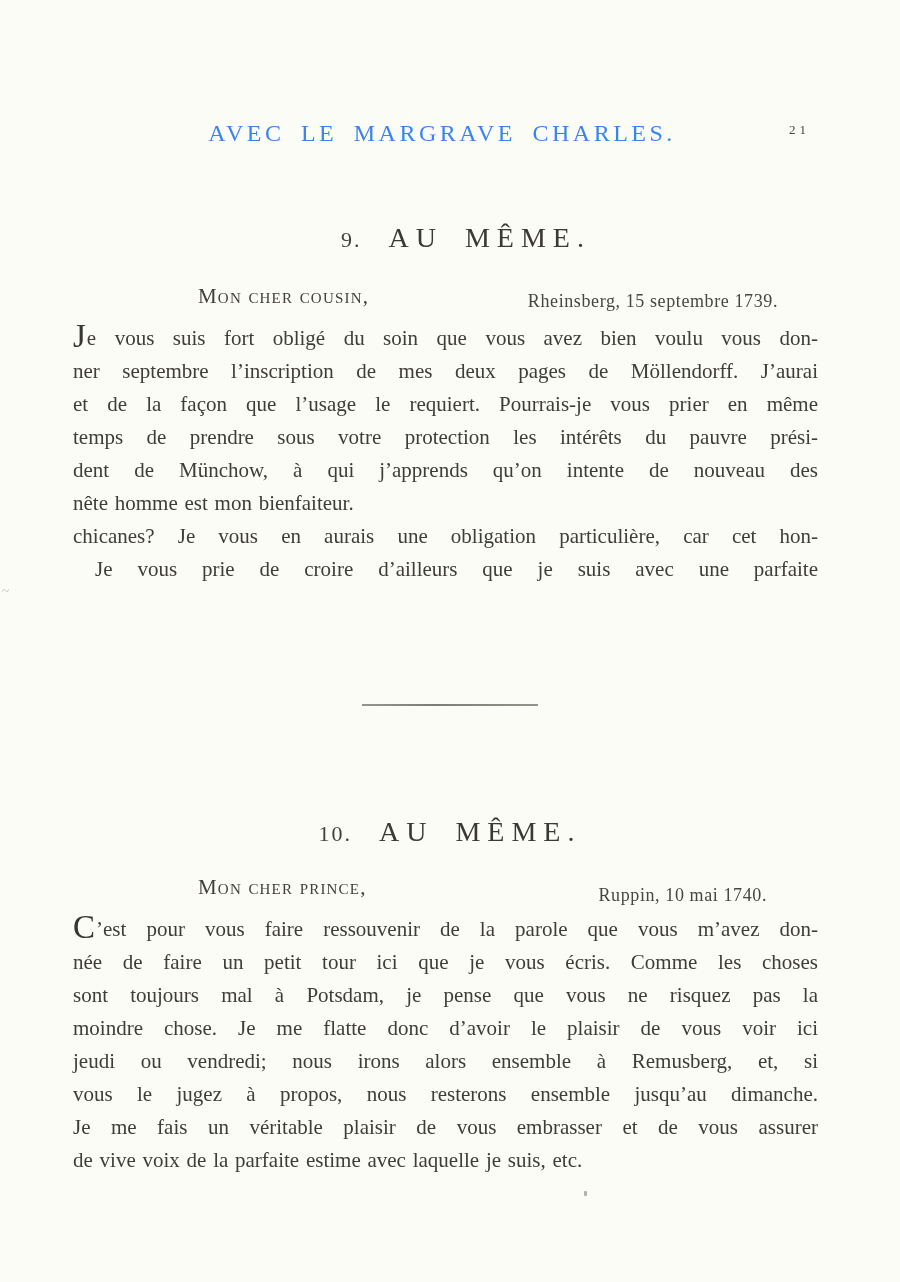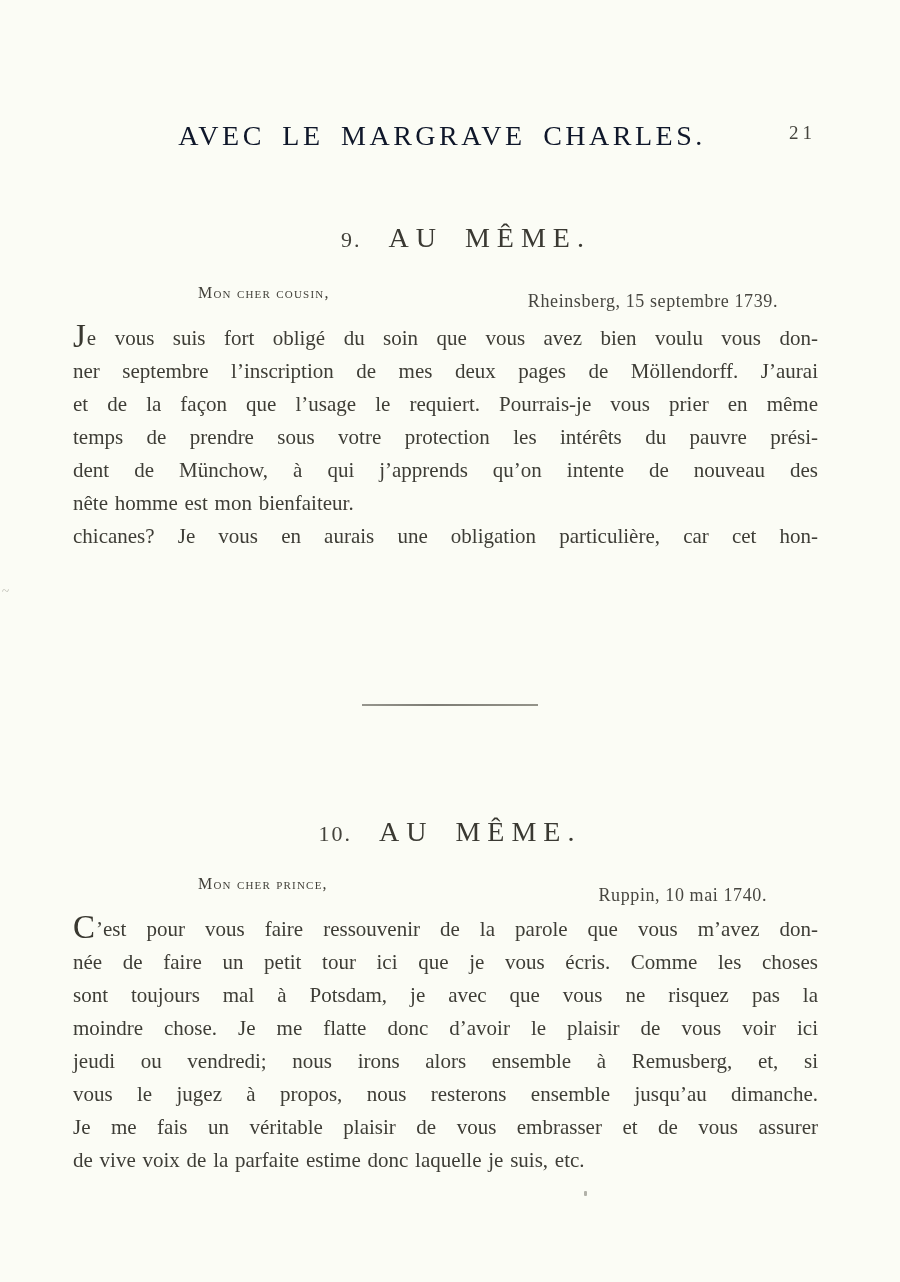--- a/index.html
+++ b/index.html
@@ -13,26 +13,26 @@
     width: 900px; height: 1282px;
     background: #fbfcf5;
     color: #3e3d36;
     overflow: hidden;
   }
 
   
   .running-header {
     position: absolute; top: 120px; left: 0; width: 884px;
     text-align: center;
-    font-size: 28px; letter-spacing: 3.5px; word-spacing: 7px;
-    color: #0f172a;
+    font-size: 24px; letter-spacing: 3.5px; word-spacing: 7px;
+    color: #3b82f6;
   }
   .page-number {
     position: absolute; top: 122px; left: 789px;
-    font-size: 19px; letter-spacing: 4px; color: #45443d; text-align: center;
+    font-size: 13px; letter-spacing: 4px; color: #45443d; text-align: center;
   }
 
   
   .letter-heading {
     position: absolute; left: 0; width: 900px;
     text-align: center; color: #3a3932;
   }
   .letter-heading.h9  { top: 206px; }
   .letter-heading.h10 { top: 816px; }
   .letter-no {
@@ -48,21 +48,21 @@
     position: absolute;
     font-size: 18px; letter-spacing: 0.6px; color: #474640; margin-top: 32px;
   }
   .dateline.d1 { top: 259px; right: 122px; }
   .dateline.d2 { top: 853px; right: 133px; }
 
   
   .salutation {
     position: absolute; left: 198px;
     font-variant: small-caps;
-    font-size: 16px; letter-spacing: 1.2px; color: #413f38;
+    font-size: 21px; letter-spacing: 1.2px; color: #413f38;
   }
   .salutation.s1 { top: 284px; }
   .salutation.s2 { top: 875px; }
 
   
   .letter-body {
     position: absolute; left: 73px; width: 745px;
     font-size: 21px; line-height: 33px;
     color: #3e3d36;
     word-spacing: 1.5px;
@@ -113,39 +113,40 @@
     <div class="dateline d1">Rheinsberg, 15 septembre 1739.</div>
     <div class="salutation s1">Mon cher cousin,</div>
     <div class="letter-body b1">
         <div class="line"><span class="drop-cap">J</span>e vous suis fort obligé du soin que vous avez bien voulu vous don-</div>
         <div class="line">ner septembre l’inscription de mes deux pages de Möllendorff. J’aurai</div>
         <div class="line">et de la façon que l’usage le requiert. Pourrais-je vous prier en même</div>
         <div class="line">temps de prendre sous votre protection les intérêts du pauvre prési-</div>
         <div class="line">dent de Münchow, à qui j’apprends qu’on intente de nouveau des</div>
         <div class="line line-last">nête homme est mon bienfaiteur.</div>
         <div class="line">chicanes? Je vous en aurais une obligation particulière, car cet hon-</div>
+        <div class="line line-indent">Je vous prie de croire d’ailleurs que je suis avec une parfaite</div>
       </div>
   </section>
 
   <div class="section-divider"></div>
 
   <section>
     <h2 class="letter-heading h10" style="margin:0;font-weight:normal;">
       <span class="letter-no">10.</span><span class="letter-title">AU MÊME.</span>
     </h2>
     <div class="dateline d2">Ruppin, 10 mai 1740.</div>
     <div class="salutation s2">Mon cher prince,</div>
     <div class="letter-body b2">
         <div class="line"><span class="drop-cap">C</span>’est pour vous faire ressouvenir de la parole que vous m’avez don-</div>
         <div class="line">née de faire un petit tour ici que je vous écris. Comme les choses</div>
-        <div class="line">sont toujours mal à Potsdam, je avec que vous ne risquez pas la</div>
+        <div class="line">sont toujours mal à Potsdam, je pense que vous ne risquez pas la</div>
         <div class="line">moindre chose. Je me flatte donc d’avoir le plaisir de vous voir ici</div>
         <div class="line">jeudi ou vendredi; nous irons alors ensemble à Remusberg, et, si</div>
         <div class="line">vous le jugez à propos, nous resterons ensemble jusqu’au dimanche.</div>
         <div class="line">Je me fais un véritable plaisir de vous embrasser et de vous assurer</div>
-        <div class="line line-last">de vive voix de la parfaite estime donc laquelle je suis, etc.</div>
+        <div class="line line-last">de vive voix de la parfaite estime avec laquelle je suis, etc.</div>
       </div>
   </section>
 
   <div class="artifact-tilde">~</div>
   <div class="artifact-dot"></div>
 
 </div>
 
 </body></html>

